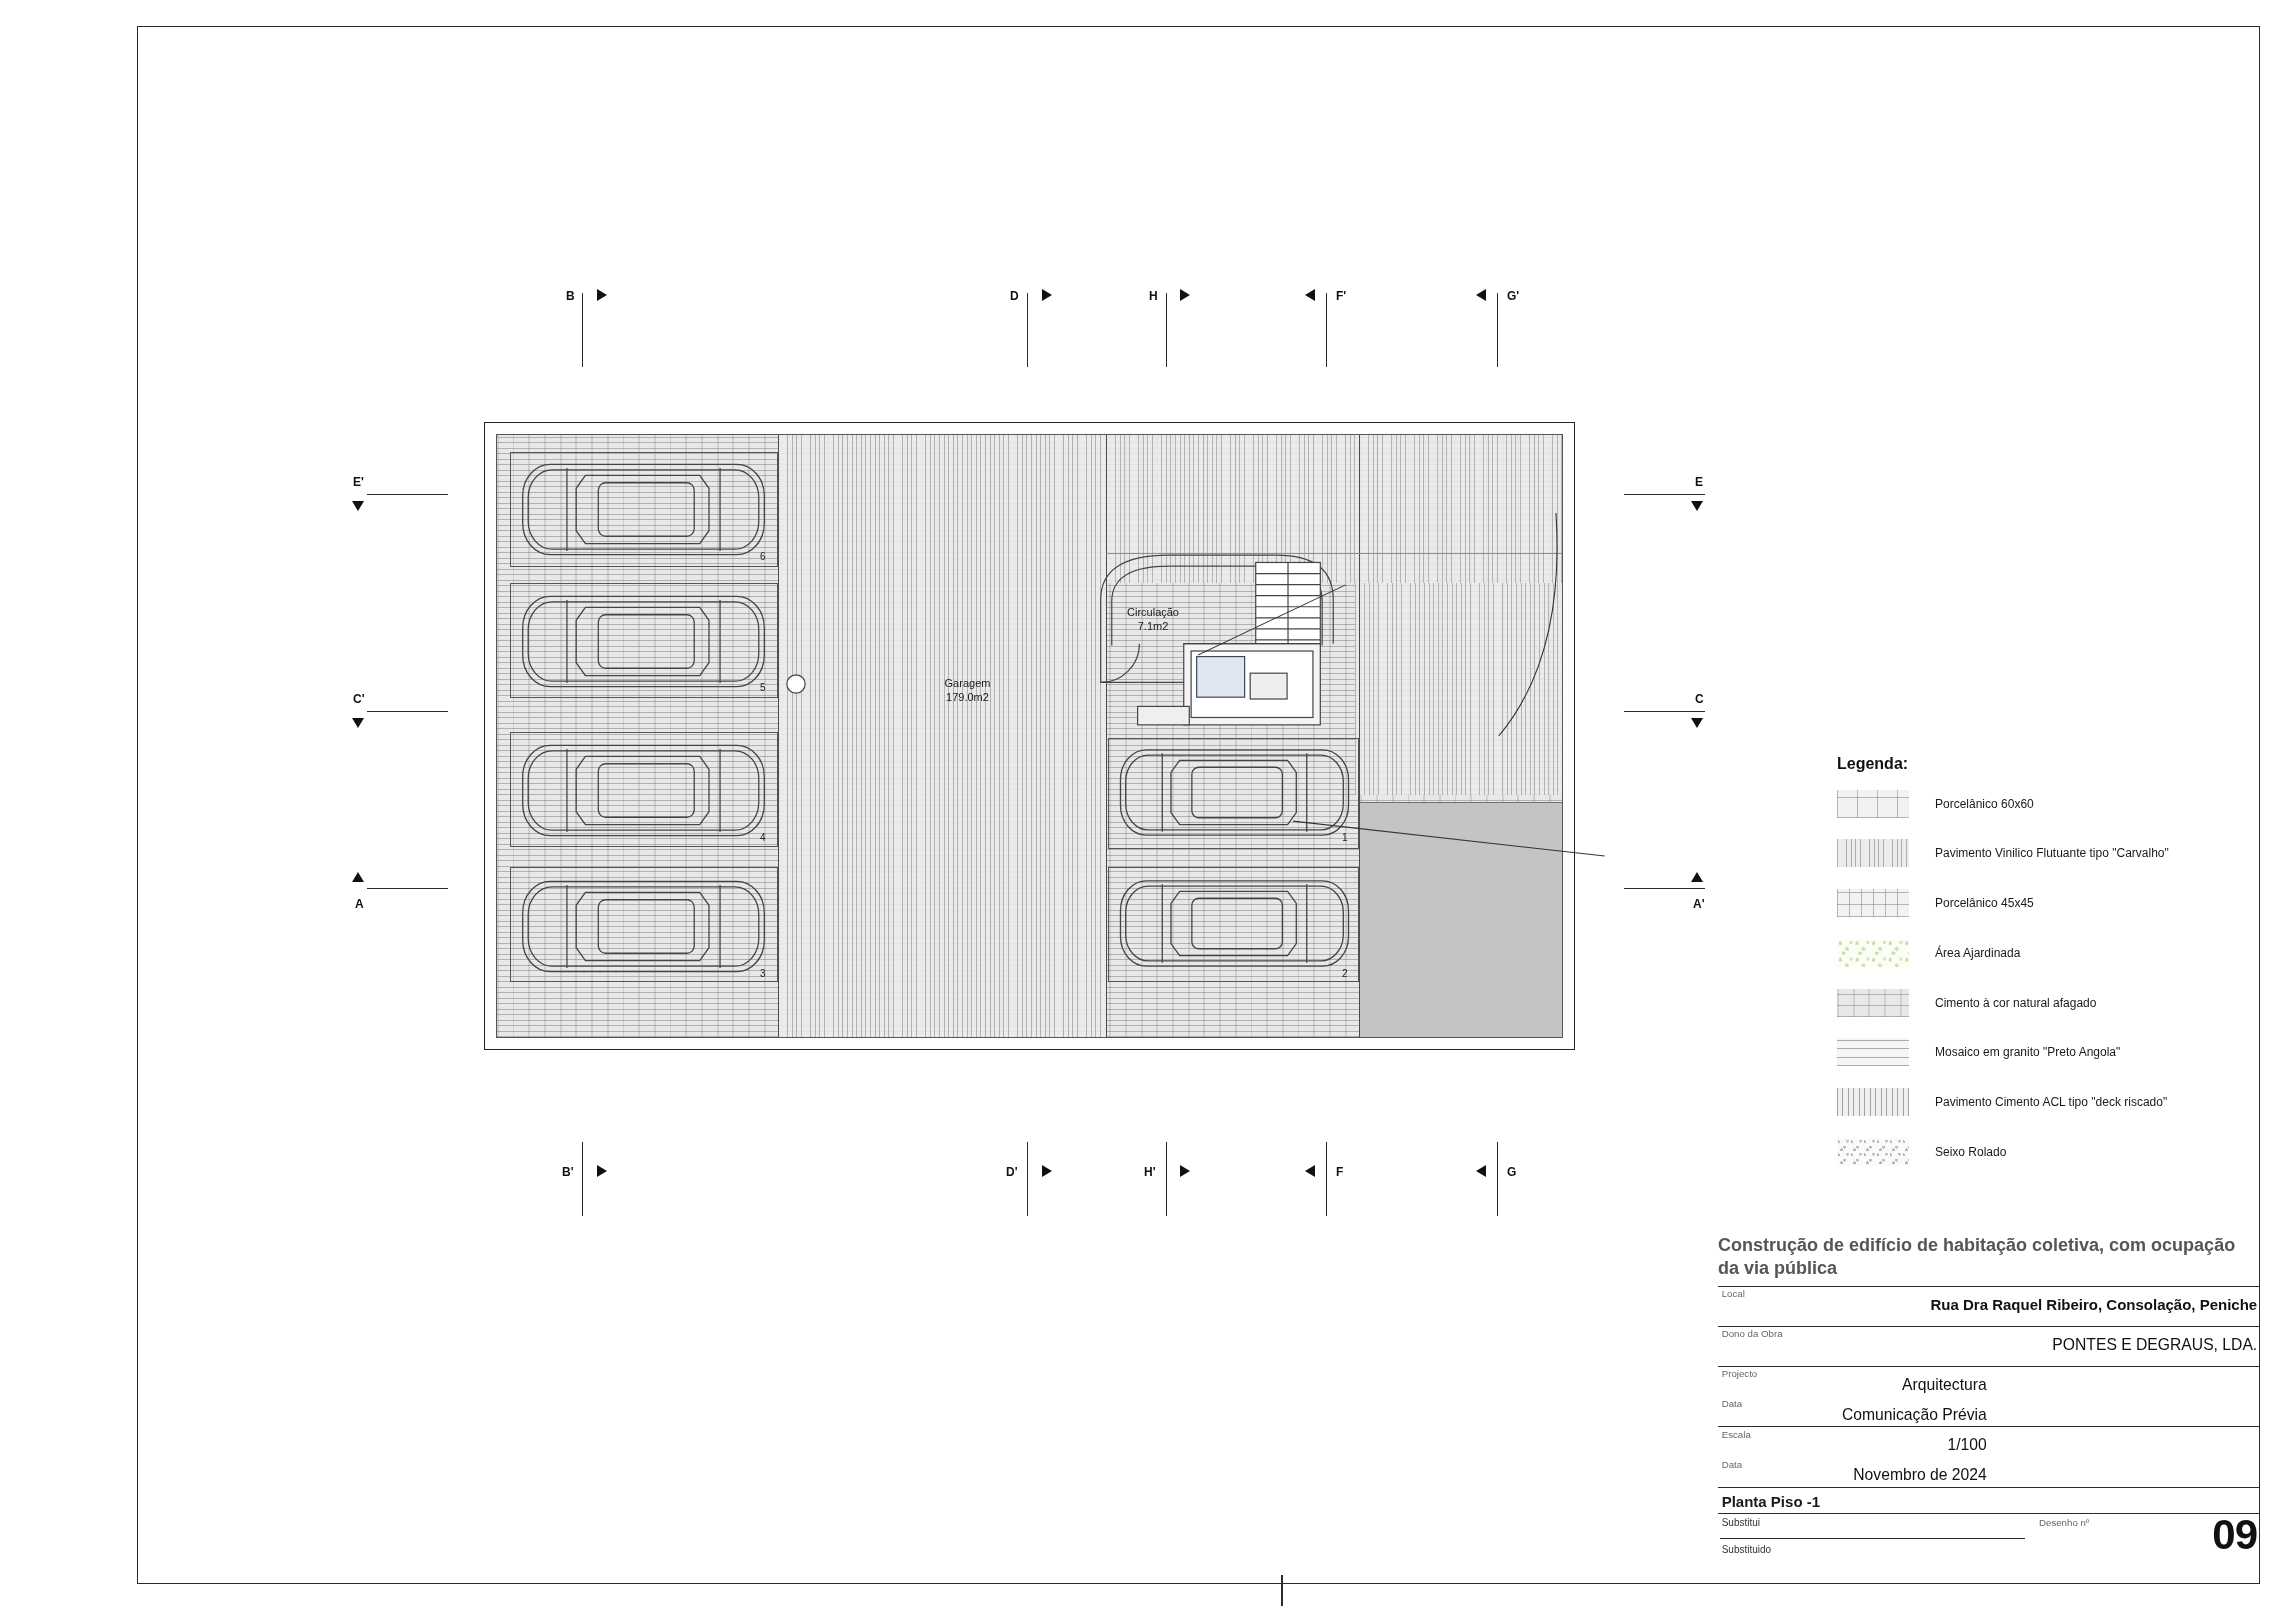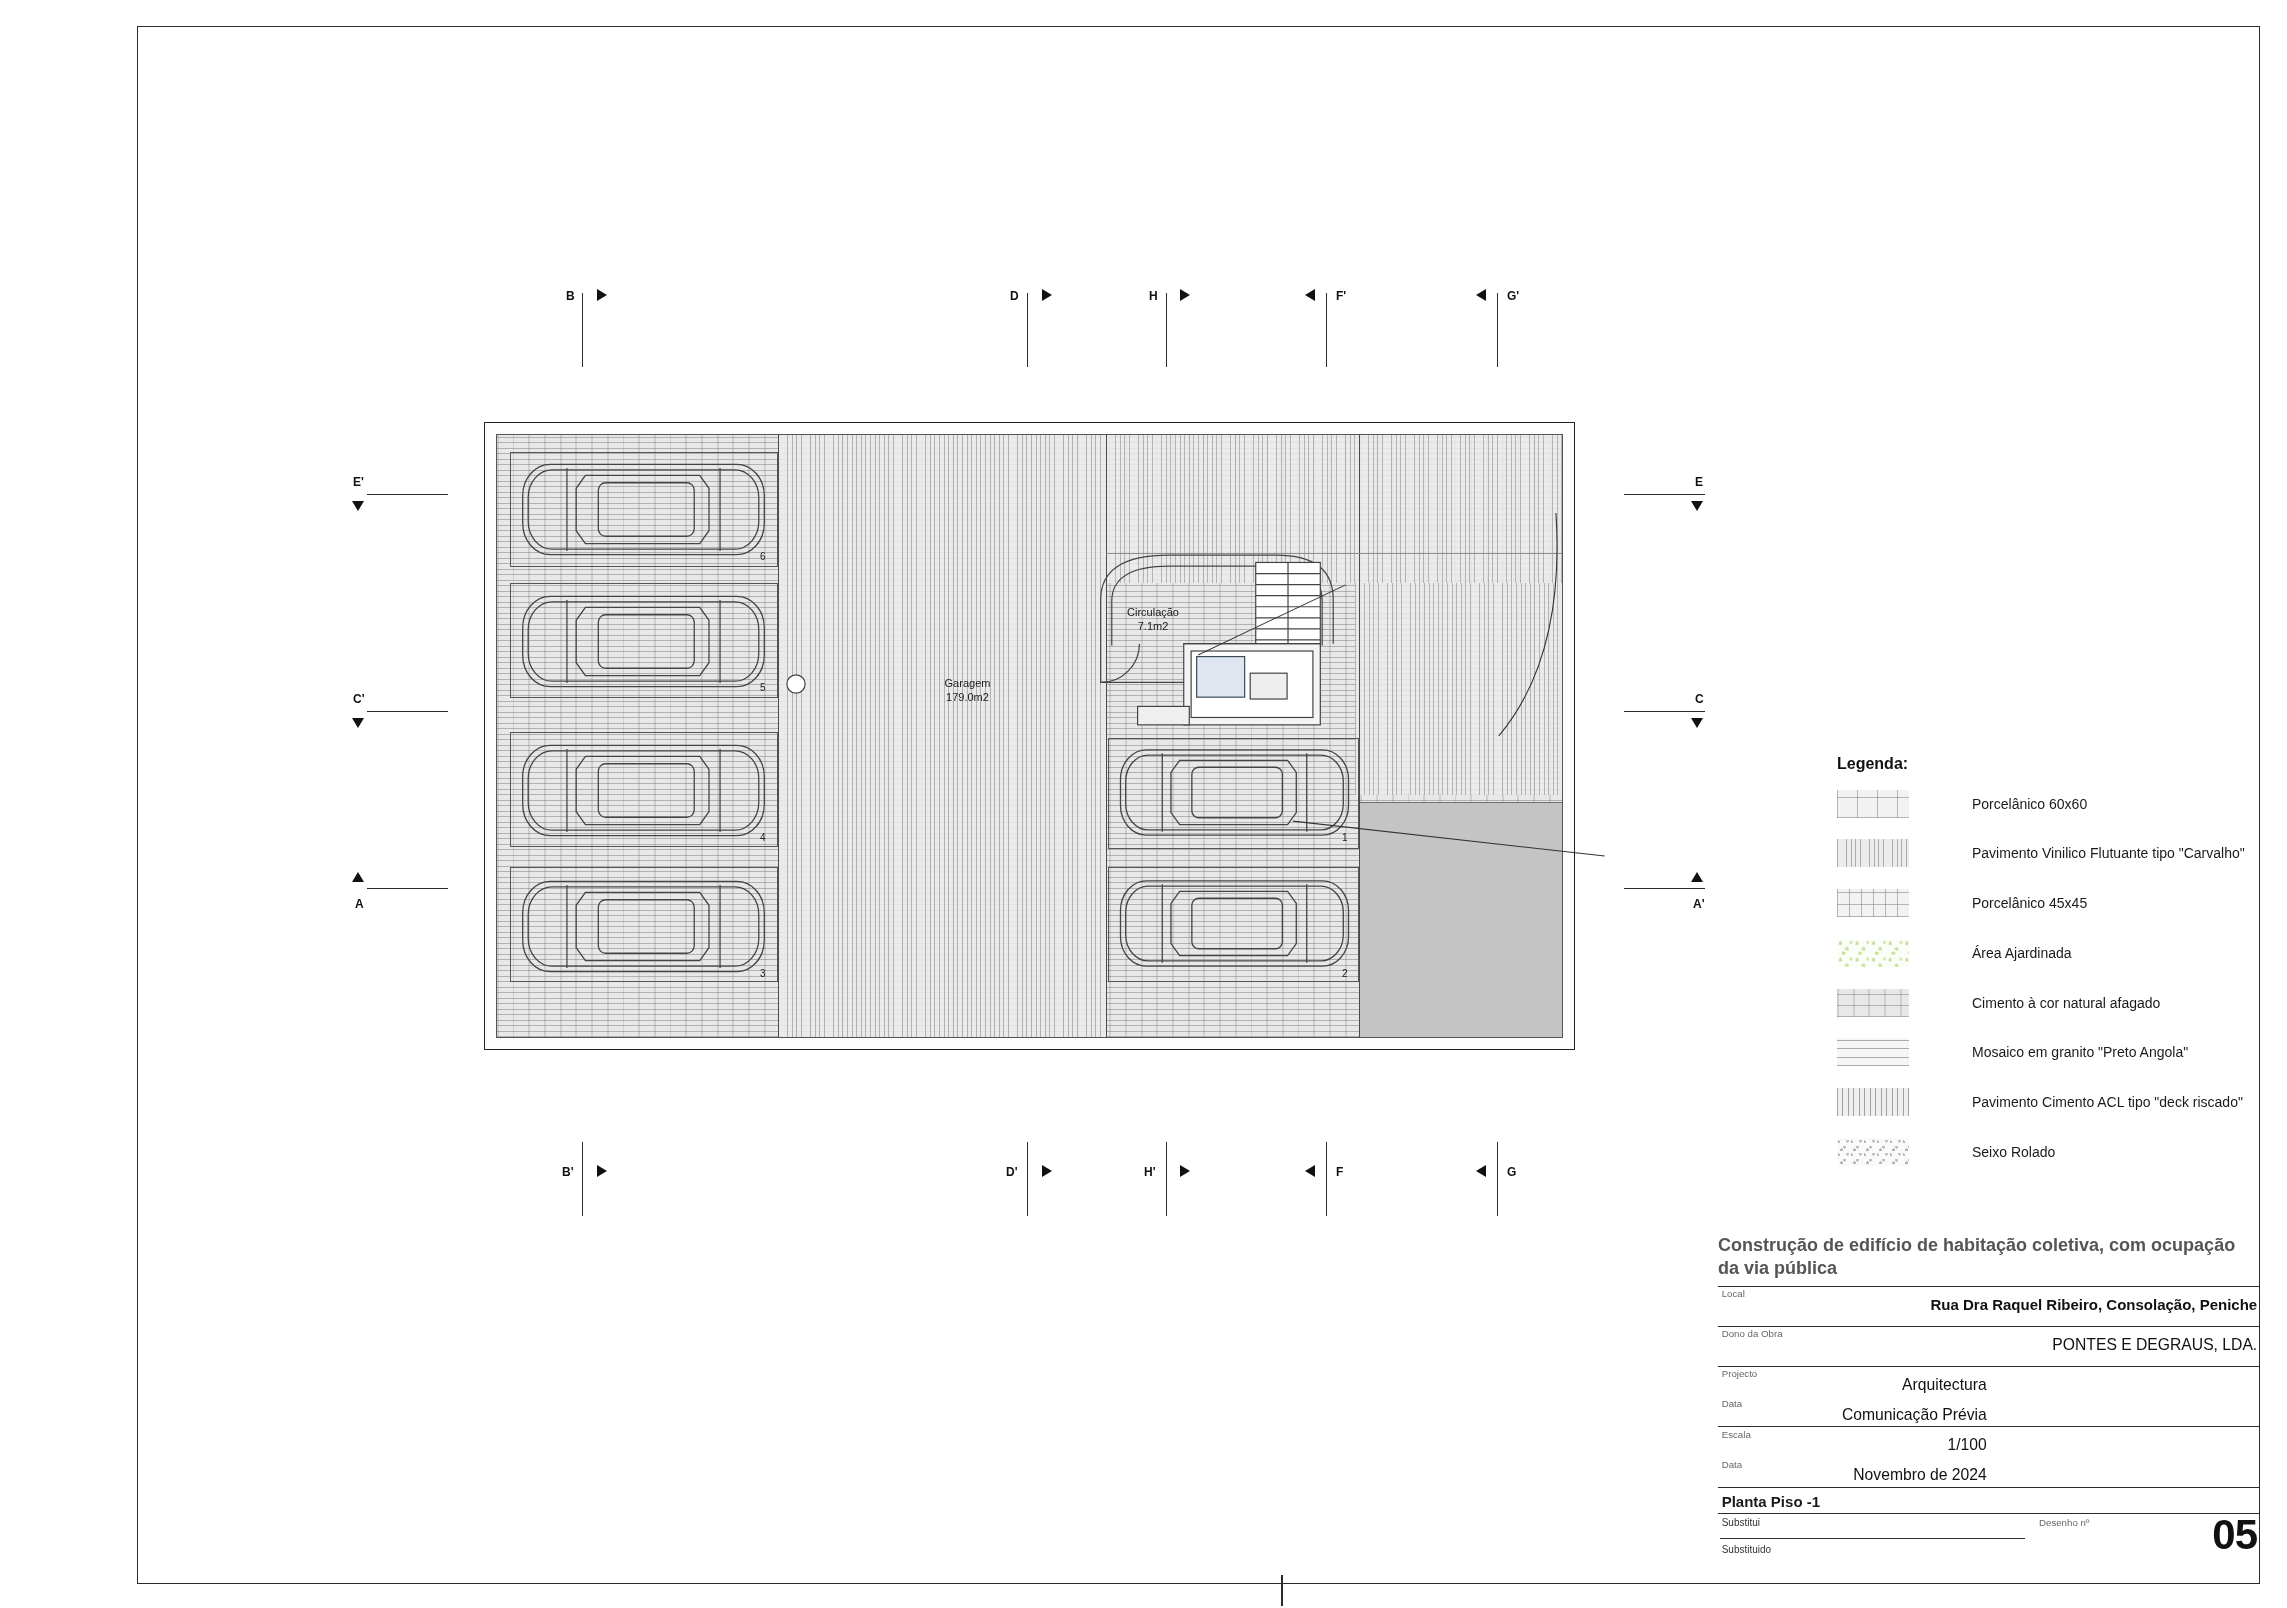--- a/index.html
+++ b/index.html
@@ -219,24 +219,23 @@
     margin-bottom: 14.8px;
   }
   .legend-swatch {
     width: 72px;
     height: 28px;
     border: 0;
     flex: 0 0 auto;
     margin-right: 26px;
   }
   .legend-text {
-    font-size: 14px;
+    font-size: 12px;
     color: #1a1a1a;
     white-space: nowrap;
-    margin-left: 37px;
   }
 
   
   .titleblock {
     position: absolute;
     left: 1718px;
     top: 1234px;
     width: 541px;
   }
   .tb-project-title {
@@ -608,16 +607,16 @@
 
   <div class="tb-row" style="min-height:0;">
     <div class="tb-sheet-title">Planta Piso -1</div>
   </div>
 
   <div class="tb-bottom">
     <span class="tb-sub1">Substitui</span>
     <div class="tb-subline"></div>
     <span class="tb-sub2">Substituido</span>
     <span class="tb-dwgno-cap">Desenho nº</span>
-    <span class="tb-dwgno">05</span>
+    <span class="tb-dwgno">09</span>
   </div>
 </div>
 
 
 </body></html>

